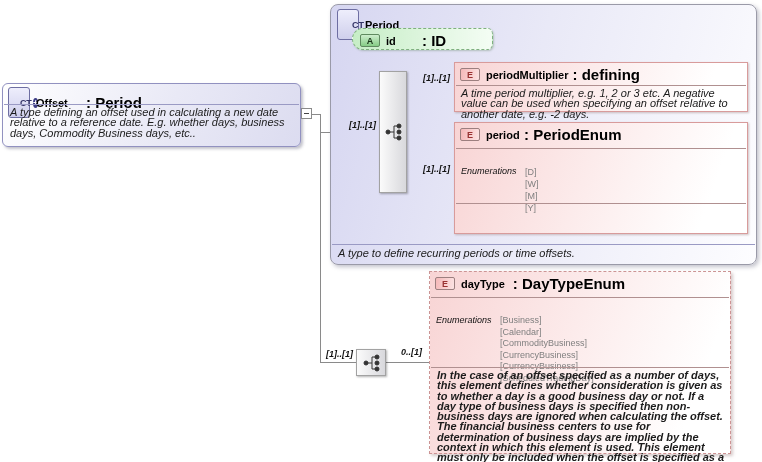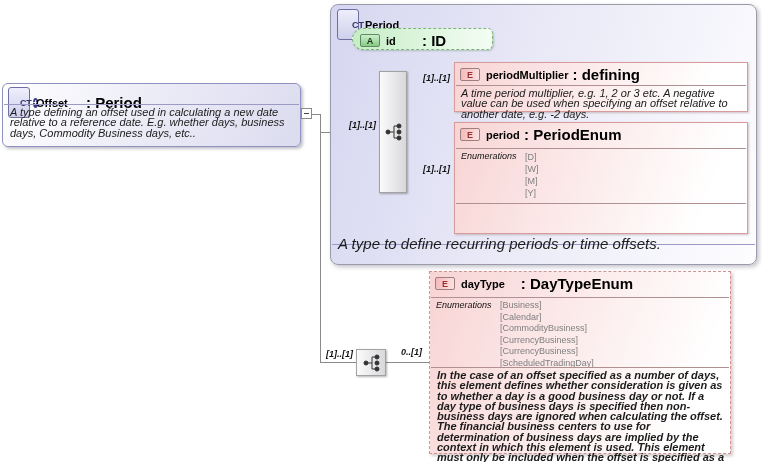--- a/index.html
+++ b/index.html
@@ -37,21 +37,21 @@
   #collapse-btn{position:absolute;left:301px;top:108px;width:11px;height:11px;
     border:1px solid #8a8a8a;background:#fff;box-sizing:border-box;}
   #collapse-btn .minus{position:absolute;left:2px;top:4px;width:5px;height:1px;background:#444;}
 
   #period-box{position:absolute;left:330px;top:4px;width:427px;height:261px;
     border:1px solid #9a9aa8;border-radius:8px;box-sizing:border-box;
     background:linear-gradient(105deg,#d6d6f1 0%,#e9e9f7 45%,#fdfdff 100%);
     box-shadow:2px 2px 4px rgba(120,120,140,.45);}
   #period-box>.hdr{padding:4px 6px;}
   #period-footer-sep{position:absolute;left:1px;right:1px;top:239px;border-top:1px solid #9a9ac4;}
-  #period-footer{position:absolute;left:7px;top:230px;font-style:italic;font-size:15px;color:#1b1b1b;}
+  #period-footer{position:absolute;left:7px;top:242px;font-style:italic;font-size:11px;color:#1b1b1b;}
 
   #id-box{position:absolute;left:21px;top:23px;width:141px;height:22px;box-sizing:border-box;
     border:1px dashed #7fb07f;border-radius:11px 5px 5px 11px / 50% 30% 30% 50%;
     background:linear-gradient(to right,#c6edc6,#f4fdf4);
     box-shadow:1px 1px 2px rgba(90,120,90,.35);}
   #id-box .hdr{padding:3px 4px 3px 7px;}
   #id-box .title{min-width:36px;}
 
   .seq-box{position:absolute;box-sizing:border-box;border:1px solid #a2a2a2;
     background:linear-gradient(to right,#fbfbfb,#d8d8dc);
@@ -71,21 +71,21 @@
   #periodel-box .sep2{top:80px;}
   #periodel-box .desc{top:83px;left:6px;right:4px;}
   #periodel-box .title{min-width:38px;}
 
   #daytype-box{left:429px;top:271px;width:302px;height:183px;border-style:dashed;
     border-color:#cc9494;box-shadow:2px 2px 3px rgba(140,110,110,.35);}
   #daytype-box .sep1{top:25px;}
   #daytype-box .sep2{top:95px;}
   #daytype-box .desc{top:98px;left:7px;right:5px;line-height:10.3px;font-weight:bold;}
 
-  .enums{position:absolute;left:6px;right:4px;display:flex;font-size:9px;}
+  .enums{position:absolute;left:6px;right:4px;display:flex;font-size:9px;margin-top:15px;}
   .enums .enum-label{width:64px;font-style:italic;color:#111;flex:none;}
   .enums .enum-vals div{line-height:12px;color:#7f7f7f;}
   #periodel-box .enums{top:28px;}
   #daytype-box .enums{top:28px;}
   #daytype-box .enum-vals div{line-height:11.5px;}
 
   .card{position:absolute;font-size:9px;font-weight:bold;font-style:italic;color:#111;
         text-align:right;white-space:nowrap;}
   #card-root{left:336px;top:120px;width:40px;}
   #card-pm{left:408px;top:73px;width:42px;}
@@ -194,21 +194,21 @@
         <circle cx="15" cy="9" r="2"></circle>
           <circle cx="15" cy="15" r="2"></circle>
       </g>
     </svg>
   </div>
 
   <div id="daytype-box" class="el-box">
     <div class="hdr">
       <span class="badge badge-e">E</span>
       <span class="title">dayType</span>
-      <span class="typ" style="margin-left:16px;text-align:center;">: DayTypeEnum</span>
+      <span class="typ" style="margin-left:8px;text-align:center;">: DayTypeEnum</span>
     </div>
     <div class="sep sep1"></div>
     <div class="enums">
       <div class="enum-label">Enumerations</div>
       <div class="enum-vals">
         <div>[Business]</div>
         <div>[Calendar]</div>
         <div>[CommodityBusiness]</div>
         <div>[CurrencyBusiness]</div>
         <div>[CurrencyBusiness]</div>

